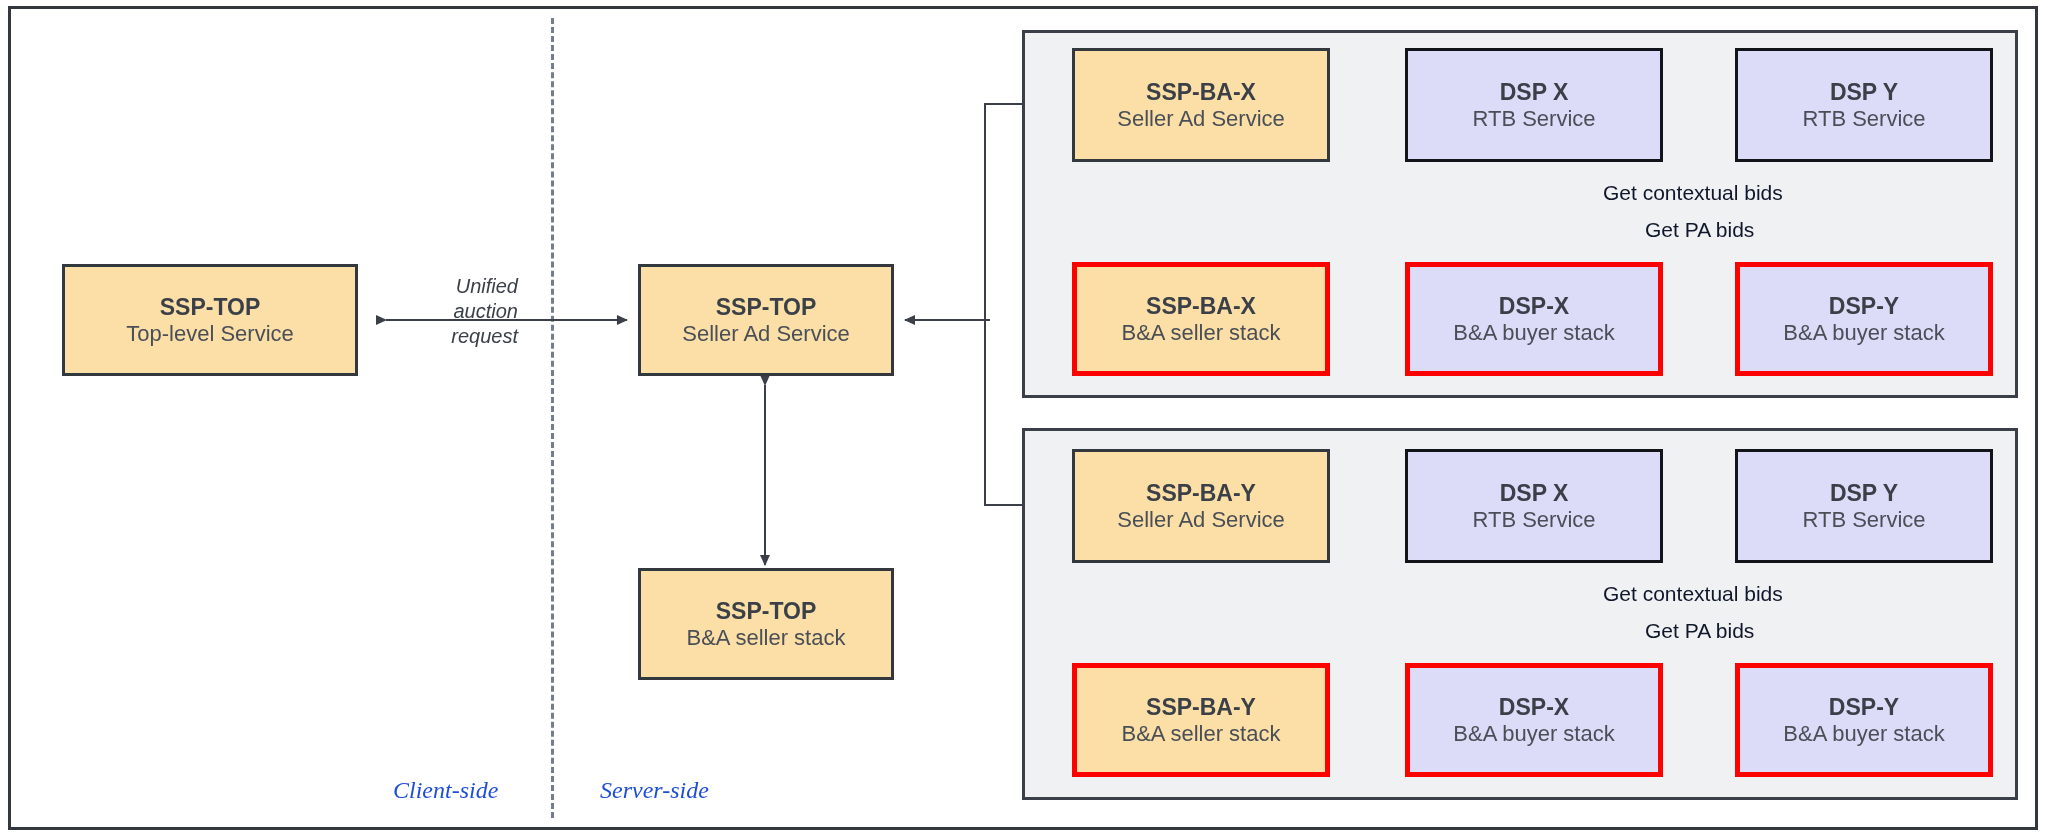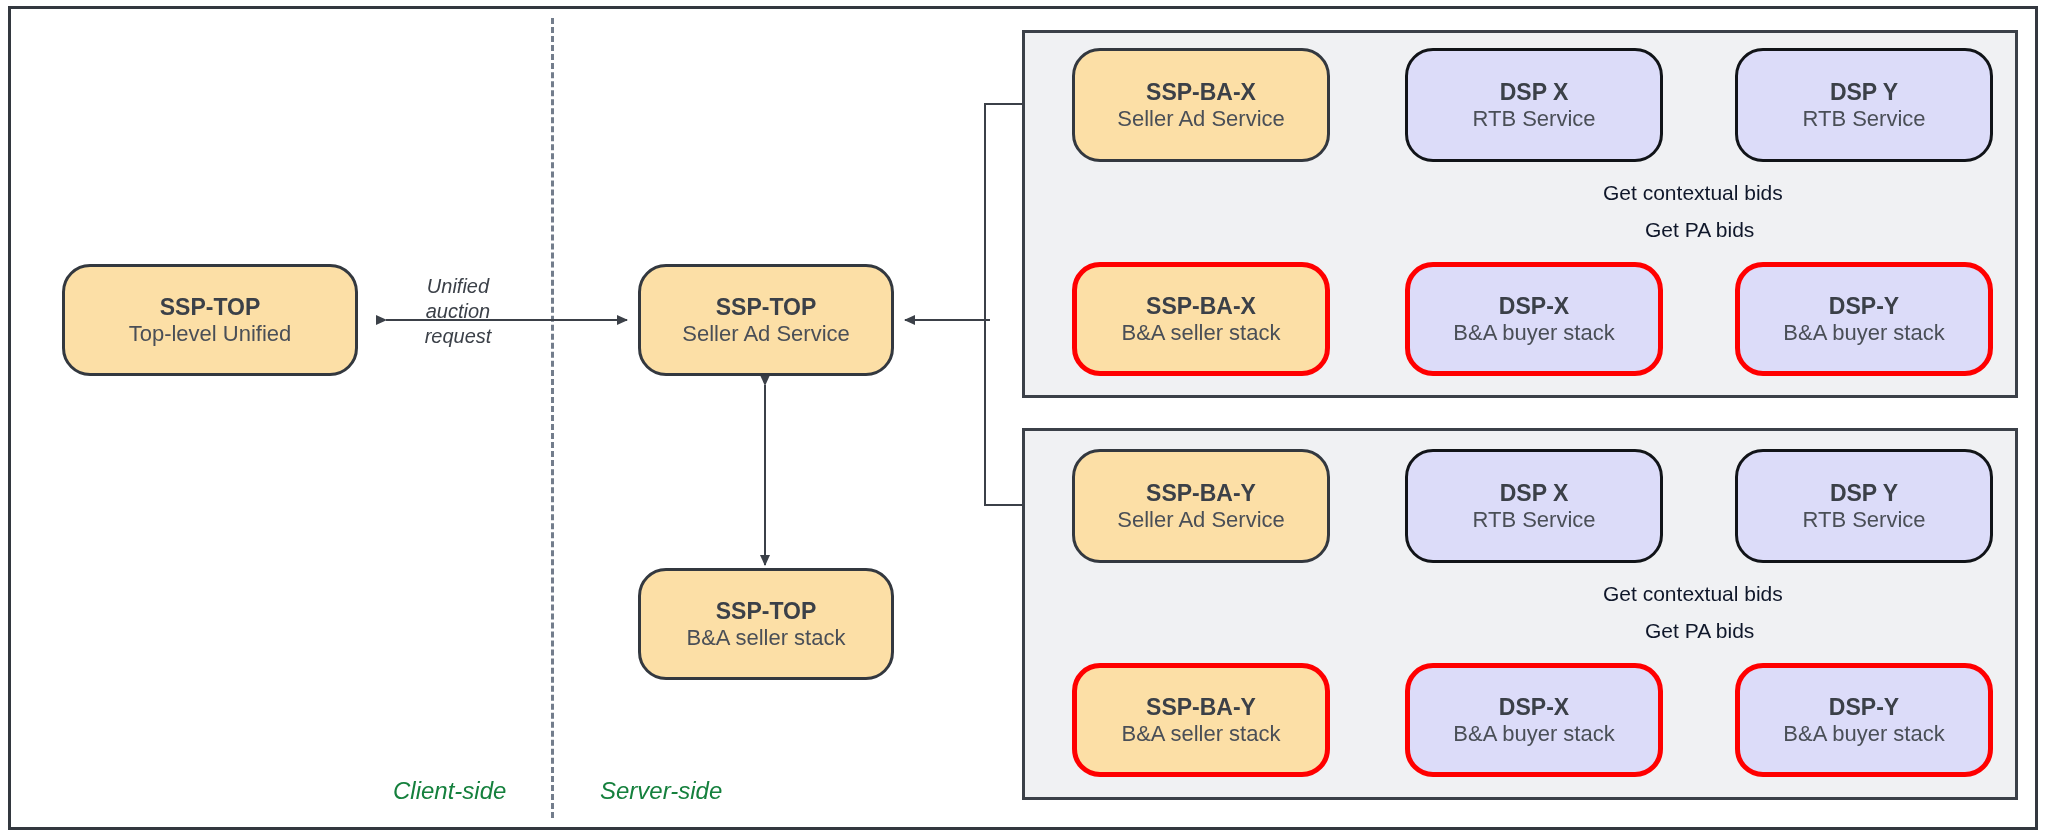--- a/index.html
+++ b/index.html
@@ -9,40 +9,40 @@
   
   .outer-frame{position:absolute;left:8px;top:6px;width:2030px;height:824px;
     border:3px solid #33383f;background:transparent;box-sizing:border-box;}
 
   
   .divider{position:absolute;left:551px;top:18px;width:0;height:800px;
     border-left:3px dashed #737d8c;}
 
   
   .node{position:absolute;box-sizing:border-box;display:flex;flex-direction:column;
-    align-items:center;justify-content:center;text-align:right;line-height:1.22;border-radius:28px;}
+    align-items:center;justify-content:center;text-align:right;line-height:1.22;}
   .node .t1{font-weight:bold;color:#3b4048;}
   .node .t2{color:#4a4f57;font-weight:400;}
 
   .seller{background:#fcdfa6;border:3px solid #33383f;}
   .buyer{background:#dcdcf9;border:3px solid #111418;}
   .hl{border:5px solid #ff0000;}
 
   
   .panel{position:absolute;box-sizing:border-box;background:#f0f1f3;
     border:3px solid #3b4048;}
 
   
-  .lbl{position:absolute;font-style:italic;color:#3b4048;text-align:center;
+  .lbl{position:absolute;font-style:italic;color:#3b4048;text-align:right;
     line-height:1.26;white-space:pre;}
   .lbl-mono{position:absolute;font-family:"Liberation Mono",monospace;font-style:italic;
     color:#3b4048;text-align:center;line-height:1.3;white-space:pre;}
   .edge-lbl{position:absolute;color:#0f172a;background:#f0f1f3;
     padding:0 5px;white-space:nowrap;}
-  .side-lbl{position:absolute;font-style:italic;color:#15803d;white-space:nowrap;}
+  .side-lbl{position:absolute;font-style:italic;color:#1d4ed8;white-space:nowrap;font-family:Liberation Serif, serif;}
 
   svg.wires{position:absolute;left:0;top:0;width:2048px;height:837px;
     pointer-events:none;overflow:visible;}
 </style>
 </head>
 <body>
 
 <div id="canvas">
 
   <div class="outer-frame"></div>
@@ -103,21 +103,21 @@
     <g stroke="#3b4048" stroke-width="2" fill="none">
       <path d="M 1258 633 L 1860 633"></path>
       <path d="M 1258 633 L 1258 657" marker-end="url(#ahs)"></path>
       <path d="M 1530 633 L 1530 657" marker-end="url(#ahs)"></path>
       <path d="M 1860 633 L 1860 657" marker-end="url(#ahs)"></path>
     </g>
   </svg>
 
   <div class="node seller" style="left:62px;top:264px;width:296px;height:112px;">
     <div class="t1" style="font-size:23px;">SSP-TOP</div>
-    <div class="t2" style="font-size:22px;">Top-level Unified</div>
+    <div class="t2" style="font-size:22px;">Top-level Service</div>
   </div>
 
   <div class="lbl" style="left:398px;top:274px;width:120px;font-size:20px;">Unified
 auction
 request</div>
 
   <div class="node seller" style="left:638px;top:264px;width:256px;height:112px;">
     <div class="t1" style="font-size:23px;">SSP-TOP</div>
     <div class="t2" style="font-size:22px;">Seller Ad Service</div>
   </div>

